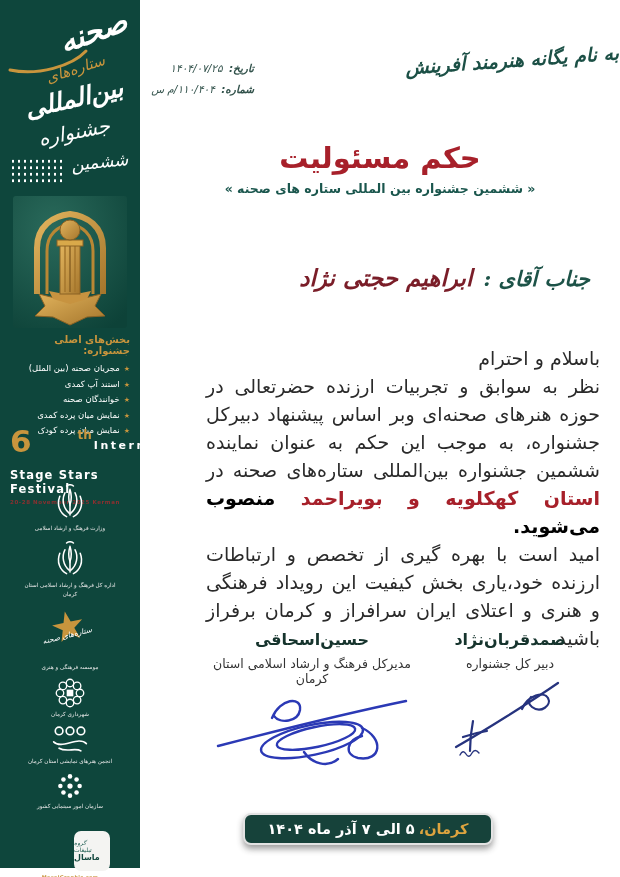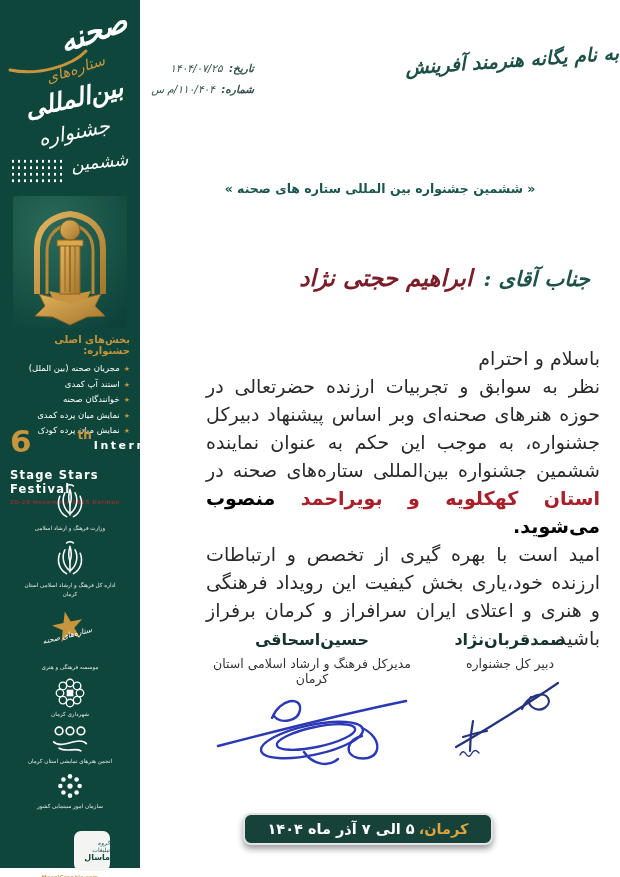--- a/index.html
+++ b/index.html
@@ -33,21 +33,21 @@
   .fb-line2{font-size:11.5px;font-weight:bold;letter-spacing:1.2px;margin-top:14px;}
   .fb-date{font-size:5.5px;color:#8a3030;font-weight:bold;letter-spacing:.6px;margin-top:3px;}
   .partners{position:absolute;left:0;top:484px;width:140px;display:flex;flex-direction:column;align-items:center;}
   .partner{display:flex;flex-direction:column;align-items:center;}
   .p-caption{color:#e9e9e9;font-size:5.6px;line-height:1.6;text-align:center;width:104px;direction:rtl;margin-top:2px;}
   .star-logo{position:relative;width:64px;height:52px;margin-top:4px;}
   .star-glyph{position:absolute;left:12px;top:-6px;font-size:40px;color:#c8953d;transform:rotate(-12deg);}
   .star-overlay{position:absolute;left:4px;top:22px;color:#fff;font-size:7.5px;font-style:italic;
                 font-family:"DejaVu Serif",serif;transform:rotate(-14deg);white-space:nowrap;}
   .masal{width:36px;height:40px;background:#f4f4f2;border-radius:7px;display:flex;flex-direction:column;
-         align-items:flex-start;justify-content:center;margin-top:10px;direction:rtl;margin-left:44px;}
+         align-items:flex-end;justify-content:center;margin-top:10px;direction:rtl;margin-left:44px;}
   .masal .m1{font-size:6px;color:#1d5c50;font-style:italic;line-height:7px;}
   .masal .m2{font-size:6px;color:#1d5c50;line-height:7px;}
   .masal .m3{font-size:8px;color:#154a40;font-weight:bold;line-height:9px;}
   .masal-url{color:#c8953d;font-size:5px;font-weight:bold;margin-top:3px;letter-spacing:.3px;}
   .mt8{margin-top:8px;} .mt6{margin-top:6px;} .mt10{margin-top:10px;}
   
   .besmele{position:absolute;right:30px;top:50px;width:185px;text-align:left;
            font-family:"DejaVu Serif","Liberation Serif",serif;font-style:italic;font-weight:bold;
            font-size:19px;color:#1c5046;transform:rotate(-4deg);white-space:nowrap;}
   .meta{position:absolute;left:150px;top:62px;width:104px;direction:rtl;color:#32524b;font-size:10.5px;}
@@ -257,20 +257,21 @@
     <div class="meta-row">
       <span class="lbl">تاریخ:</span>
       <span>۱۴۰۴/۰۷/۲۵</span>
     </div>
     <div class="meta-row">
       <span class="lbl">شماره:</span>
       <span>۱۱۰/۴۰۴/م س</span>
     </div>
   </div>
 
+  <div class="doc-title">حکم مسئولیت</div>
   <div class="doc-subtitle">« ششمین جشنواره بین المللی ستاره های صحنه »</div>
 
   <div class="addressee">
     <span class="addr-label">جناب آقای :</span>
     <span class="addr-name">ابراهیم حجتی نژاد</span>
   </div>
 
   <div class="body-text">
     <div class="salutation">باسلام و احترام</div>
     <div>

